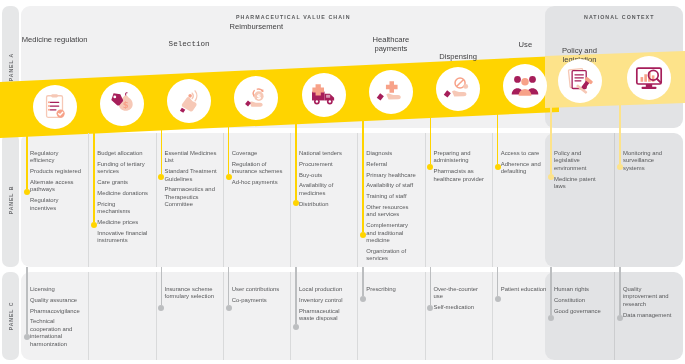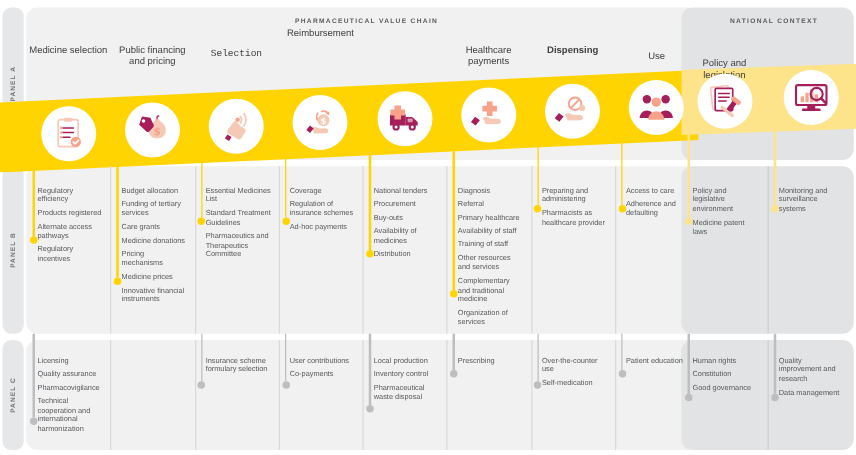--- a/index.html
+++ b/index.html
@@ -134,42 +134,41 @@
       <div class="vrule" style="left: 357.25px; top: 272px; height: 88px;"></div>
       <div class="vrule" style="left: 424.5px; top: 133px; height: 134px;"></div>
       <div class="vrule" style="left: 424.5px; top: 272px; height: 88px;"></div>
       <div class="vrule" style="left: 491.75px; top: 133px; height: 134px;"></div>
       <div class="vrule" style="left: 491.75px; top: 272px; height: 88px;"></div>
       <div class="vrule-nat" style="left: 614px; top: 133px; height: 134px;"></div>
       <div class="vrule-nat" style="left: 614px; top: 272px; height: 88px;"></div>
     </div>
   <div id="layer-stages">
       <div class="stage" style="left: 21px; width: 67.25px;">
-        <div class="stage-title" style="top: 29px;">Medicine selection</div>
+        <div class="stage-title" style="top: 29px;">Medicine regulation</div>
         <div class="icon-disc" style="top: 79.4593px;">
           <svg width="30" height="30" viewBox="0 0 32 32">
         <rect x="7" y="4" width="17" height="23" rx="1.6" fill="#ffffff" stroke="#F6C8B6" stroke-width="1.4"></rect>
         <rect x="12" y="2.4" width="7" height="3.4" rx="1.2" fill="#F6C8B6"></rect>
         <g stroke="#A61E5A" stroke-width="1.3" stroke-linecap="round">
           <path d="M11 11h9"></path>
               <path d="M11 15h9"></path>
               <path d="M11 19h6"></path>
         </g>
         <g fill="#F7A289">
               <circle cx="9.6" cy="11" r="1.1"></circle>
               <circle cx="9.6" cy="15" r="1.1"></circle>
               <circle cx="9.6" cy="19" r="1.1"></circle>
             </g>
         <circle cx="22" cy="23" r="4.4" fill="#F7A289"></circle>
         <path d="M19.9 23.1l1.5 1.5 2.8-3" stroke="#ffffff" stroke-width="1.5" fill="none" stroke-linecap="round" stroke-linejoin="round"></path>
       </svg>
         </div>
       </div>
       <div class="stage" style="left: 88.25px; width: 67.25px;">
-        <div class="stage-title" style="top: 29px;">Public financing and pricing</div>
         <div class="icon-disc" style="top: 76.3314px;">
           <svg width="30" height="30" viewBox="0 0 32 32">
         <path d="M17 9c1.6-2.2 3-2.6 3-2.6s1.6.5 3 2.6c2.6 1.4 4.4 4 4.4 7.2 0 4.3-3.4 7-7.4 7s-7.4-2.7-7.4-7c0-3.2 1.8-5.8 4.4-7.2z" fill="#F6C8B6"></path>
         <text x="20" y="20.3" font-family="DejaVu Sans, sans-serif" font-size="9" font-weight="bold" fill="#F7A289" text-anchor="middle">$</text>
         <path d="M14.2 5.6L7 4.4 4.6 11.6l6.2 5.6c.8.7 2 .6 2.7-.2l3.2-3.6c.7-.8.6-2-.2-2.7z" fill="#A61E5A"></path>
         <circle cx="8.3" cy="8.4" r="1.5" fill="#ffffff"></circle>
         <path d="M20 6.4c-.6-1.6.3-2.6 1.4-2.3" stroke="#A61E5A" stroke-width="1.1" fill="none" stroke-linecap="round"></path>
       </svg>
         </div>
       </div>
@@ -220,21 +219,21 @@
         <div class="stage-title" style="top: 29px;">Healthcare payments</div>
         <div class="icon-disc" style="top: 63.8198px;">
           <svg width="30" height="30" viewBox="0 0 32 32">
         <path d="M11 18.6c1.1-1 2.6-1.1 3.9-.6l3.6 1.3h5.1c1.5 0 2.8 1 2.8 2.3 0 1.2-1.1 2.1-2.6 2.1l-10.4.2z" fill="#F6C8B6"></path>
         <path d="M4.4 17.4l4 3-3.6 4.6-4-3z" fill="#A61E5A"></path>
         <path d="M14.4 4.4h4.8v3.8H23v4.8h-3.8v3.8h-4.8v-3.8h-3.8V8.2h3.8z" fill="#F7A289"></path>
       </svg>
         </div>
       </div>
       <div class="stage" style="left: 424.5px; width: 67.25px;">
-        <div class="stage-title" style="top: 29px; font-weight: bold;">Dispensing</div>
+        <div class="stage-title" style="top: 46px;">Dispensing</div>
         <div class="icon-disc" style="top: 60.6919px;">
           <svg width="30" height="30" viewBox="0 0 32 32">
         <path d="M9.6 18.6c1.1-1 2.6-1.1 3.9-.6l3.6 1.3h5.1c1.5 0 2.8 1 2.8 2.3 0 1.2-1.1 2.1-2.6 2.1l-10.4.2z" fill="#F6C8B6"></path>
         <path d="M3 17.4l4 3-3.6 4.6-4-3z" fill="#A61E5A" transform="translate(1.4,0)"></path>
         <path d="M14.4 13.4c-2.1-2.1-2.1-5.5 0-7.6s5.5-2.1 7.6 0 2.1 5.5 0 7.6-5.5 2.1-7.6 0z" fill="#ffffff" stroke="#F7A289" stroke-width="1.6"></path>
         <path d="M14.4 13.4l7.6-7.6" stroke="#F7A289" stroke-width="1.6"></path>
         <circle cx="24.2" cy="13.2" r="2.6" fill="#F6C8B6"></circle>
       </svg>
         </div>
       </div>

